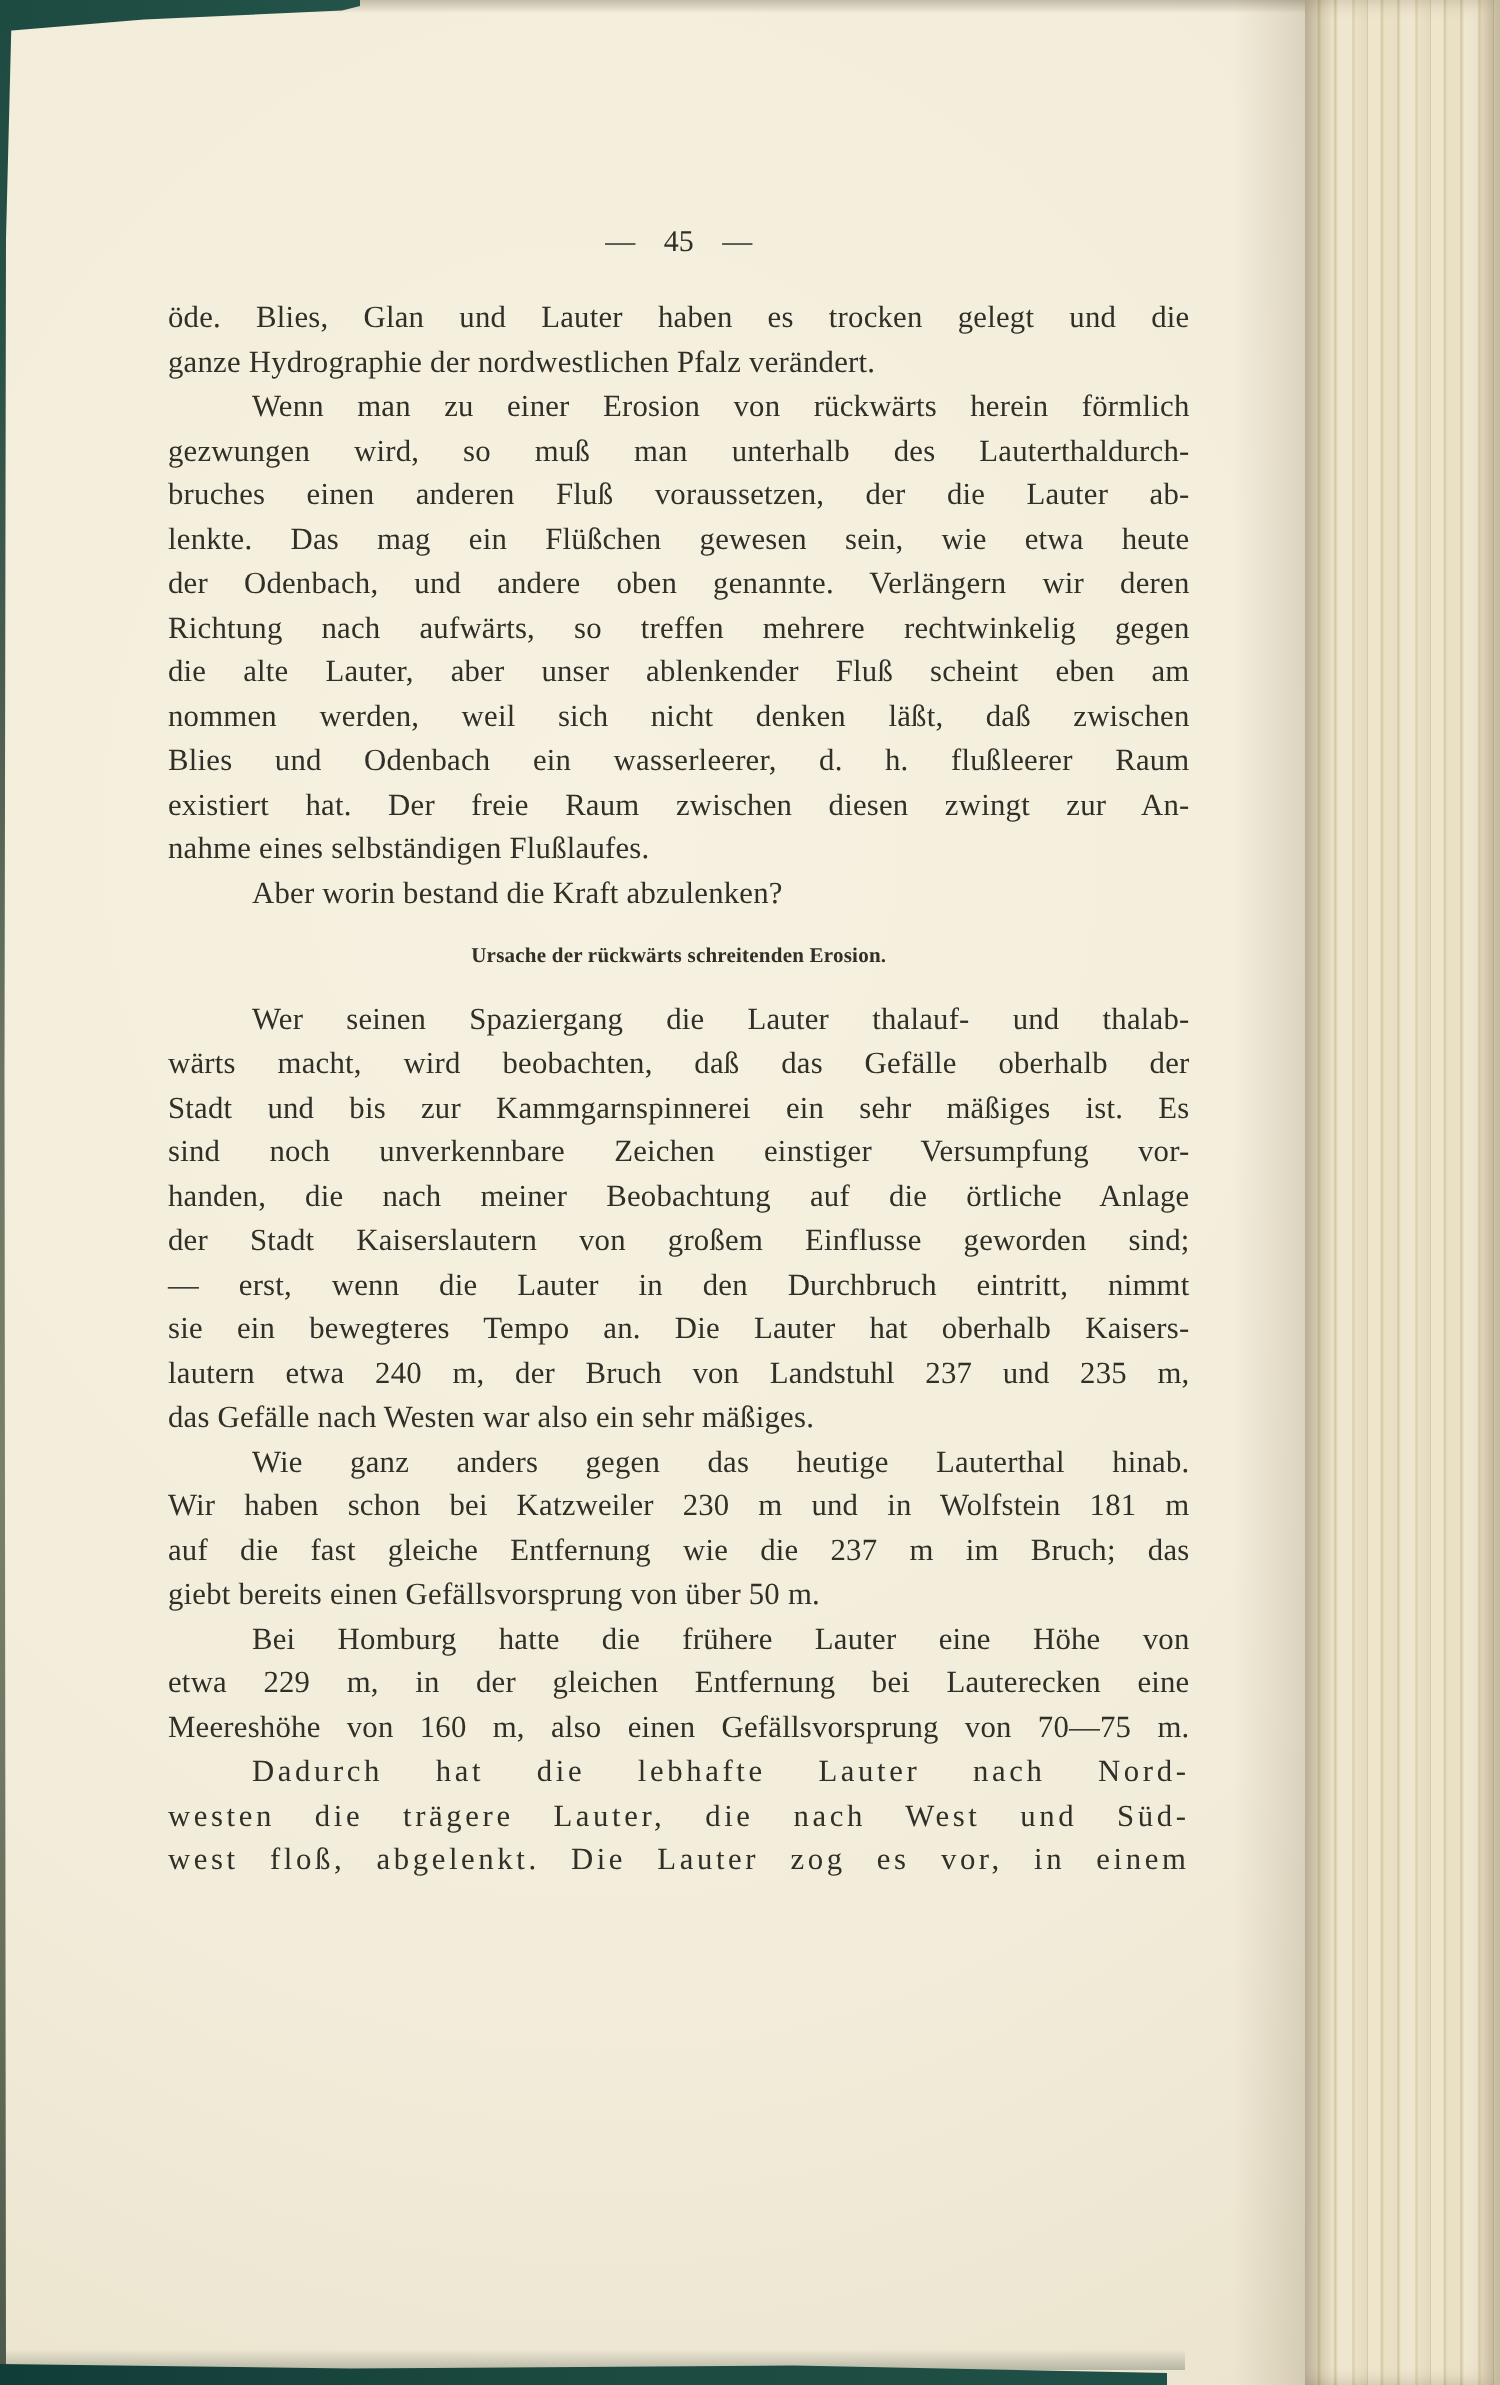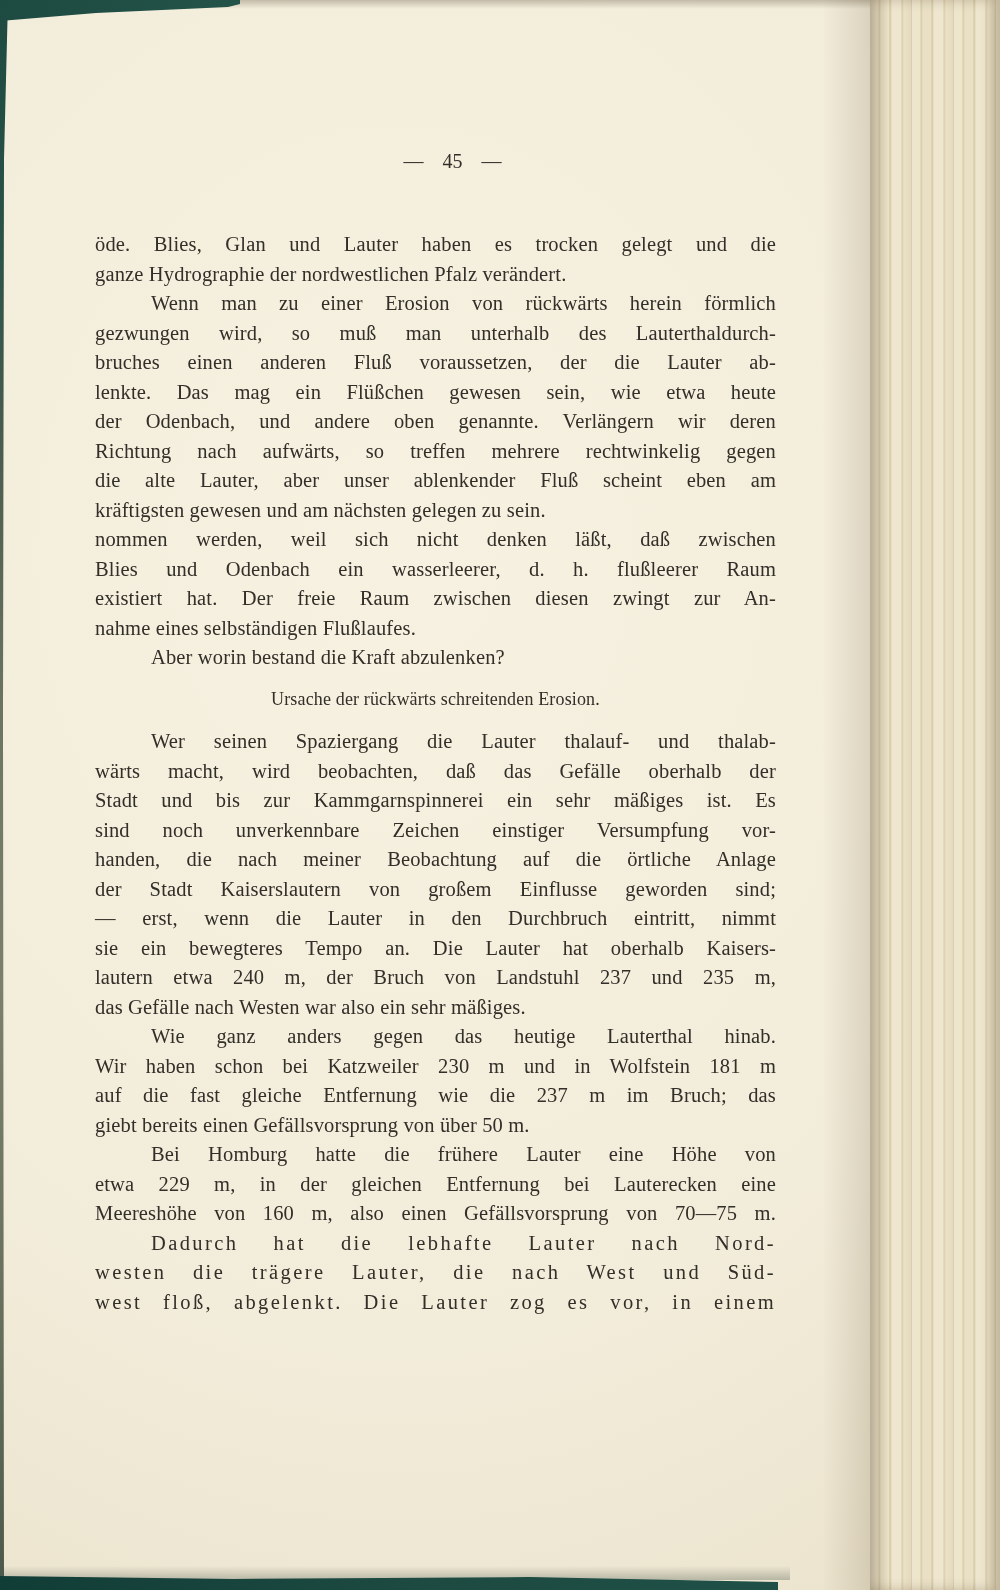--- a/index.html
+++ b/index.html
@@ -63,40 +63,39 @@
   }
   
   .page-number {
     position:absolute; top:150px; left:112px; width:681px;
     text-align:center;
     font-size:20px;
     word-spacing:14px;
     color:var(--ink, #322e28);
   }
   .text-block {
-    position:absolute; left:95px; top:198px; width:681px;
+    position:absolute; left:112px; top:198px; width:681px;
     font-size:20.5px;
     color:var(--ink, #322e28);
     letter-spacing:.15px;
-    margin-top:32px;
   }
   .line {
     line-height:29.5px;
     height:29.5px;
   }
   .line.just {
     text-align:justify;
     text-align-last:justify;
   }
   .line.first { padding-left:56px; }
   .spaced .line { letter-spacing:2.4px; }
   .heading {
-    font-weight:normal;
+    font-weight:bold;
     text-align:center;
-    font-size:18px;
+    font-size:14px;
     line-height:29.5px;
     margin:12px 0 13px;
   }
 </style>
 </head>
 <body>
 
 <div class="scan">
   <div class="page-number">—  45  —</div>
 
@@ -106,21 +105,20 @@
         <div class="line">ganze Hydrographie der nordwestlichen Pfalz verändert.</div>
       </div>
       <div class="para">
         <div class="line just first">Wenn man zu einer Erosion von rückwärts herein förmlich</div>
         <div class="line just">gezwungen wird, so muß man unterhalb des Lauterthaldurch-</div>
         <div class="line just">bruches einen anderen Fluß voraussetzen, der die Lauter ab-</div>
         <div class="line just">lenkte.  Das mag ein Flüßchen gewesen sein, wie etwa heute</div>
         <div class="line just">der Odenbach, und andere oben genannte.  Verlängern wir deren</div>
         <div class="line just">Richtung nach aufwärts, so treffen mehrere rechtwinkelig gegen</div>
         <div class="line just">die alte Lauter, aber unser ablenkender Fluß scheint eben am</div>
-        <div class="line">kräftigsten gewesen und am nächsten gelegen zu sein.</div>
       </div>
       <div class="para">
         <div class="line just">nommen werden, weil sich nicht denken läßt, daß zwischen</div>
         <div class="line just">Blies und Odenbach ein wasserleerer, d. h. flußleerer Raum</div>
         <div class="line just">existiert hat.  Der freie Raum zwischen diesen zwingt zur An-</div>
         <div class="line">nahme eines selbständigen Flußlaufes.</div>
       </div>
       <div class="para">
         <div class="line first">Aber worin bestand die Kraft abzulenken?</div>
       </div>

